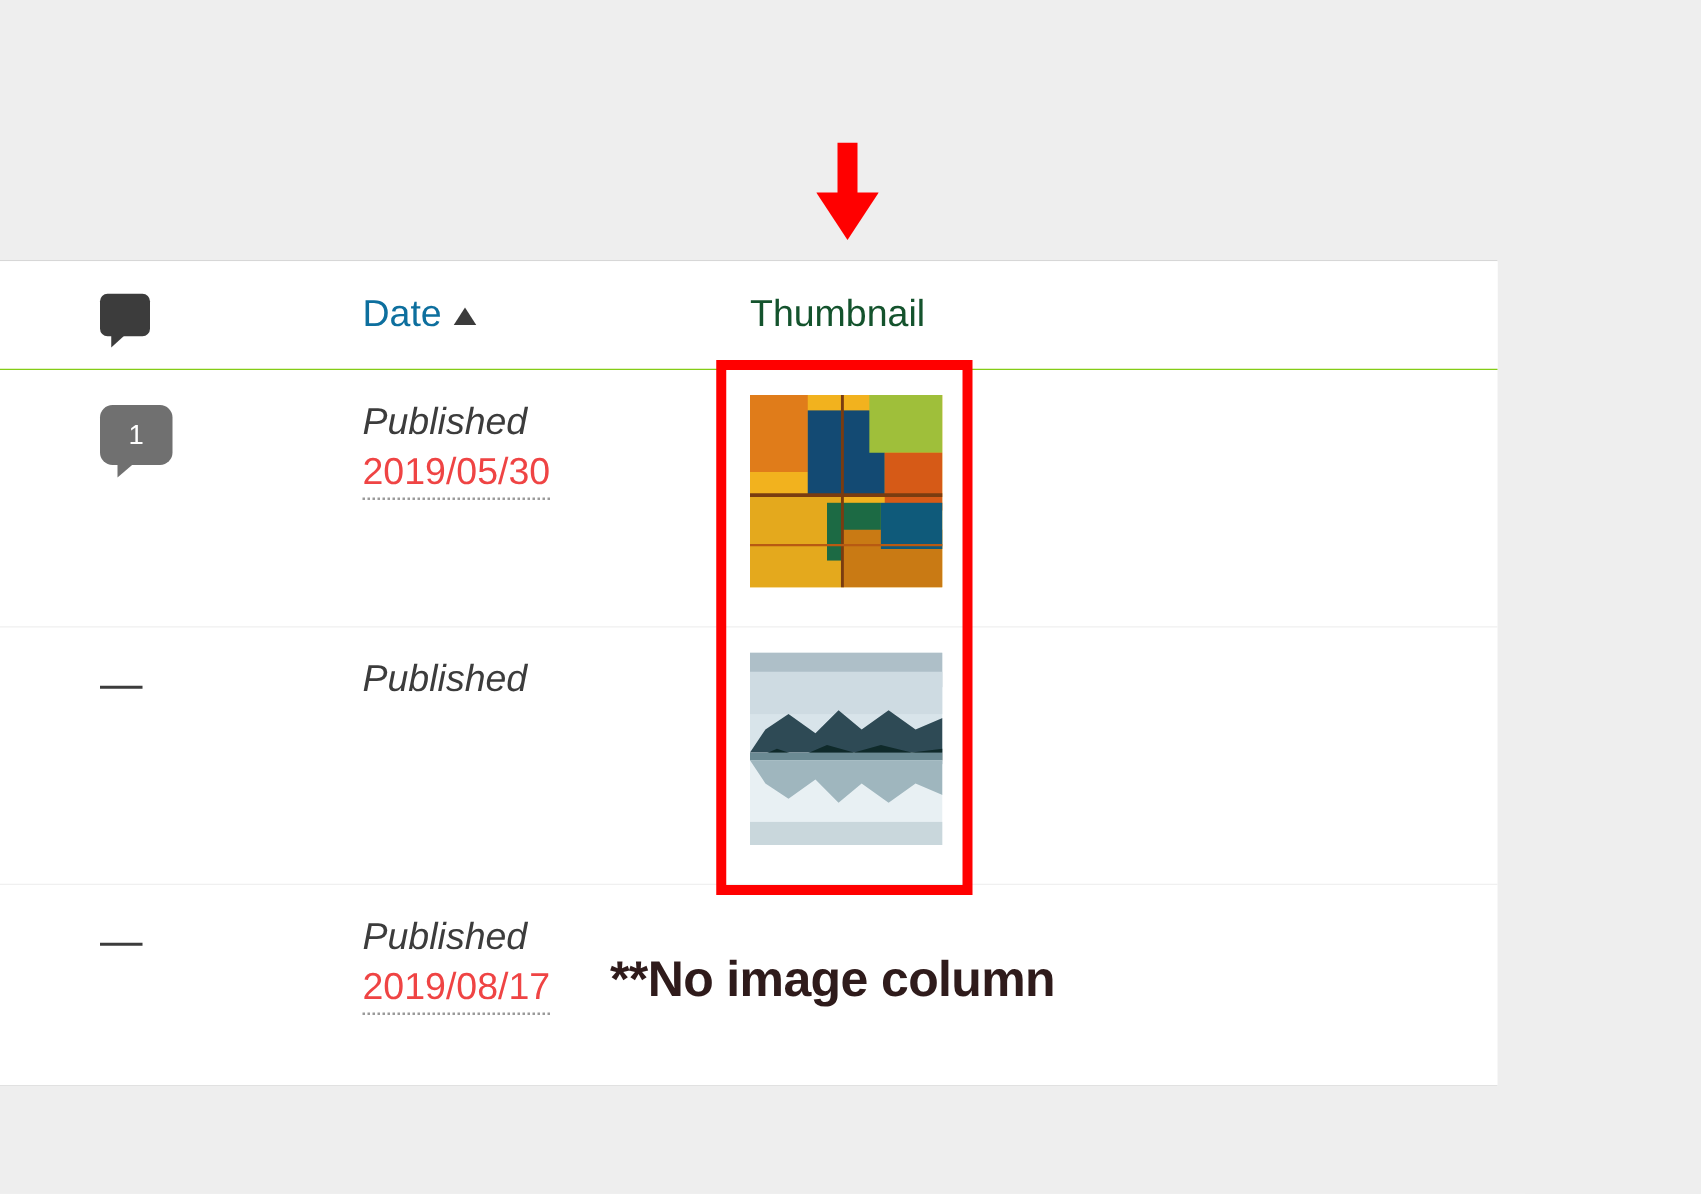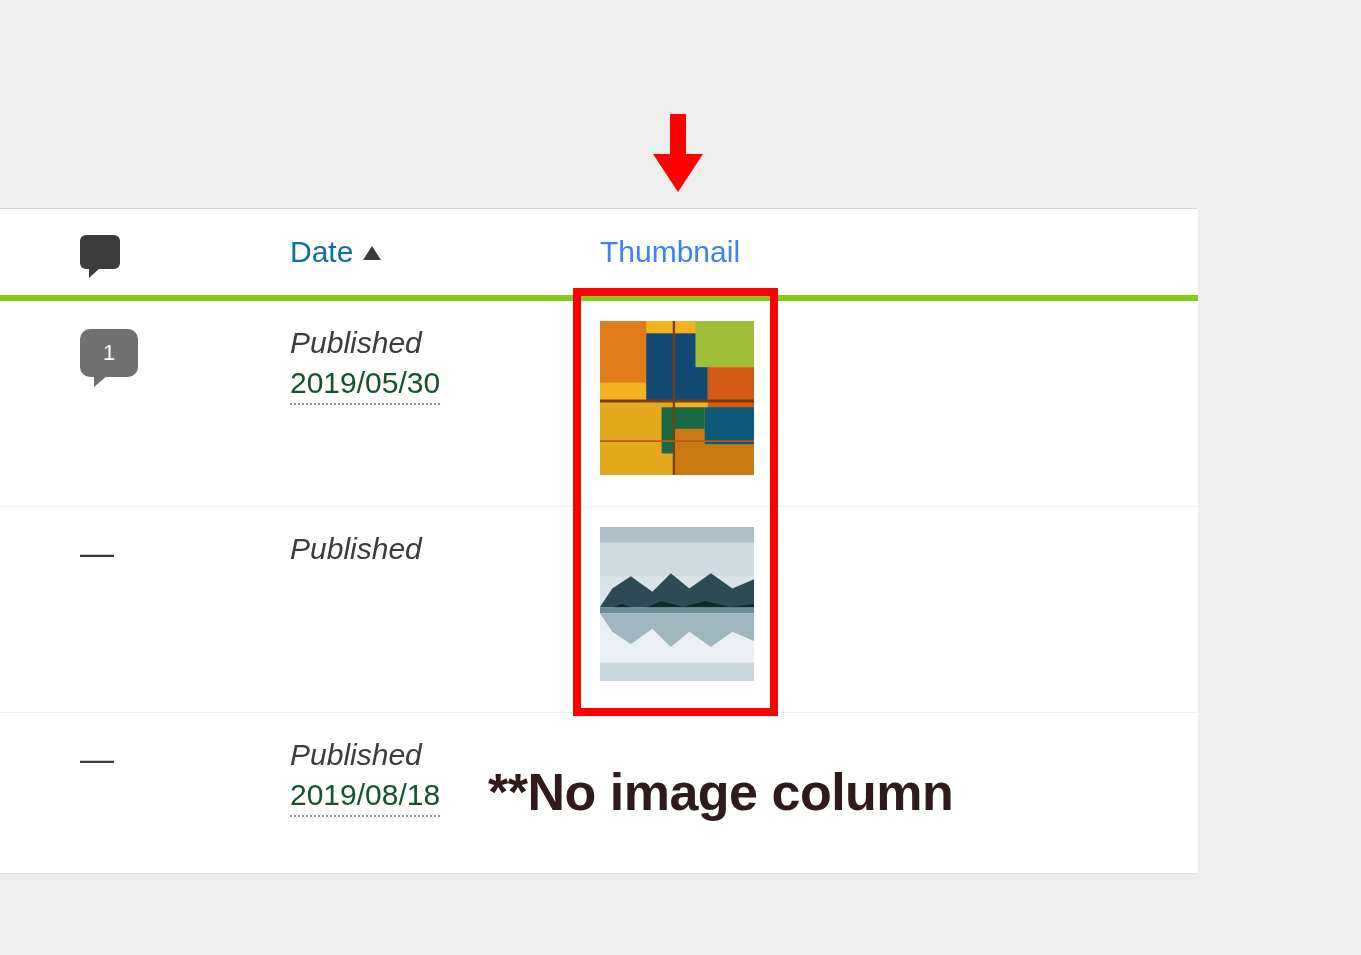--- a/index.html
+++ b/index.html
@@ -26,21 +26,21 @@
     width: 1198px;
     background: #fff;
     border-top: 1px solid #d7d7d7;
     border-bottom: 1px solid #e1e1e1;
   }
   .header-row {
     display: flex;
     align-items: center;
     height: 86px;
     background: #ffffff;
-    border-bottom: 6px solid #84cc16;
+    border-bottom: 1px solid #84cc16;
   }
   .data-row {
     display: flex;
     align-items: flex-start;
     min-height: 206px;
     border-bottom: 1px solid #f0f0f0;
     padding-top: 20px;
     box-sizing: border-box;
   }
   .data-row:last-child { border-bottom: none; min-height: 160px; }
@@ -77,31 +77,31 @@
   }
   .col-thumb {
     flex: 1;
     padding-left: 80px;
     position: relative;
     box-sizing: border-box;
   }
   .header-row .col-thumb {
     display:flex; align-items:center; height:100%;
     font-size: 30px;
-    color: #3b82f6;
+    color: #14532d;
   }
   .status-label {
     font-size: 30px;
     color: #3c3c3c;
     line-height: 1.45;
     font-style: italic;
   }
   .date-val {
     font-size: 30px;
-    color: #14532d;
+    color: #ef4444;
     border-bottom: 2px dotted #9a9a9a;
     display: inline-block;
     line-height: 1.2;
     padding-bottom: 2px;
   }
   .comment-bubble {
     position: relative;
     width: 58px;
     height: 48px;
     border-radius: 10px;
@@ -136,21 +136,21 @@
     left: 573px;
     top: 288px;
     width: 205px;
     height: 428px;
     box-sizing: border-box;
   }
   .annot-text {
     position:absolute;
     left: 488px;
     top: 762px;
-    font-size: 52px;
+    font-size: 40px;
     font-weight: 600;
     color: #2f1b1b;
     letter-spacing: -0.5px;
   }
   
   svg.th { width:154px; height:154px; display:block; }
 </style>
 </head>
 <body>
 
@@ -225,21 +225,21 @@
       </svg>
     </div>
   </div>
 
   <div class="data-row">
     <div class="col-comments">
       <span class="dash">—</span>
     </div>
     <div class="col-date">
       <div class="status-label">Published</div>
-      <span class="date-val">2019/08/18</span>
+      <span class="date-val">2019/08/17</span>
     </div>
     <div class="col-thumb"></div>
   </div>
 
 </div>
 
 <div class="red-box"></div>
 
 <div class="annot-text">**No image column</div>
 

